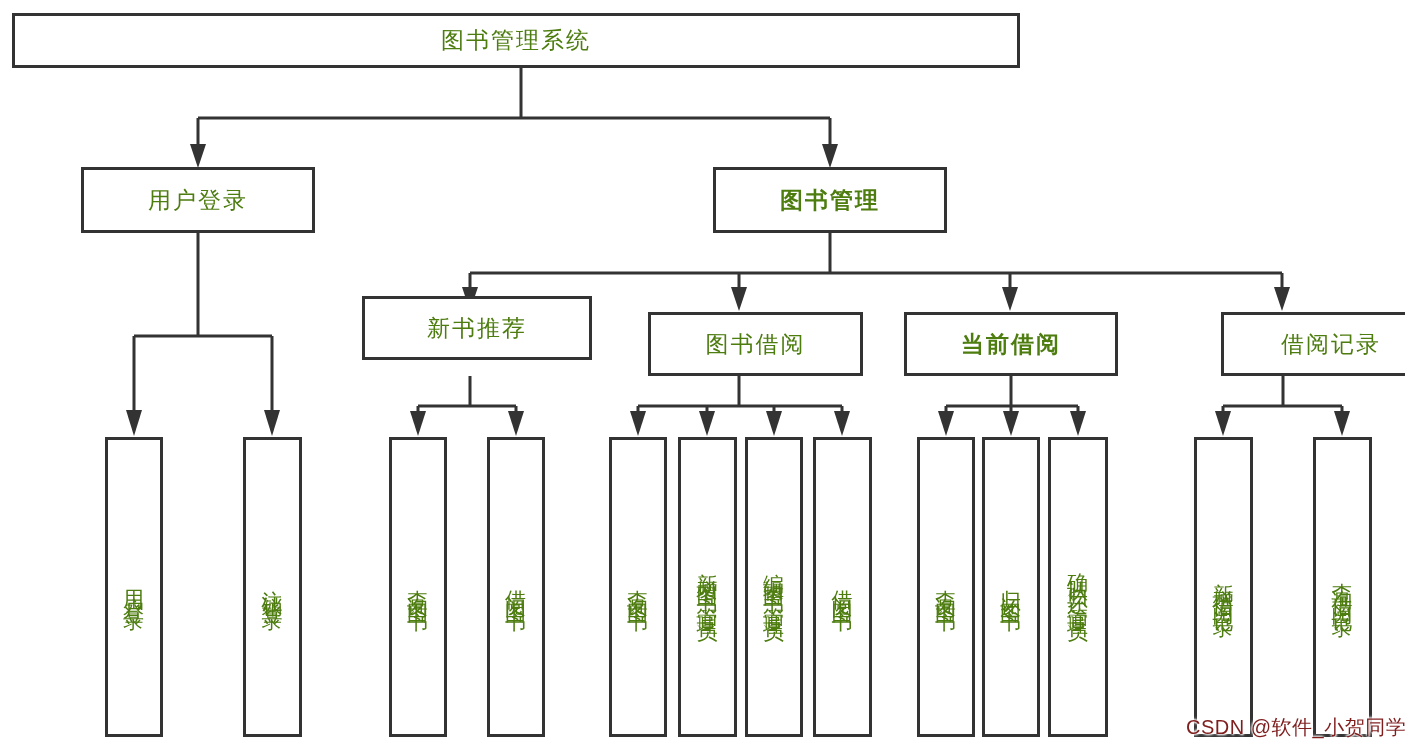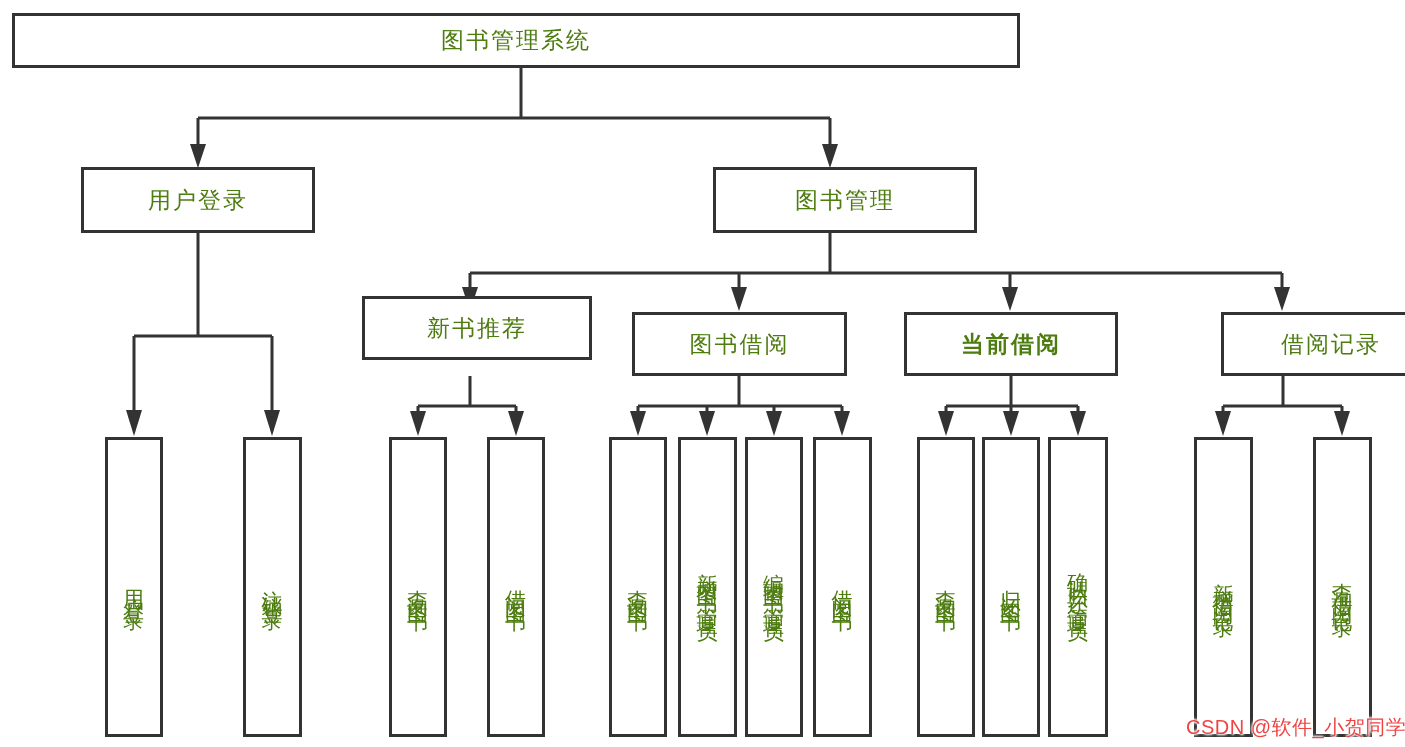--- a/index.html
+++ b/index.html
@@ -31,21 +31,21 @@
     text-orientation: mixed;
     letter-spacing: 7px;
     line-height: 1.1;
   }
   .watermark {
     position: absolute;
     left: 1186px;
     top: 714px;
     font-size: 20px;
     letter-spacing: 0.5px;
-    color: #ef4444;
+    color: #7f1d1d;
     white-space: nowrap;
     text-shadow: 0 0 2px #ffffff, 0 0 4px #ffffff, 1px 1px 2px #ffffff, -1px -1px 2px #ffffff;
     z-index: 5;
   }
 </style>
 </head>
 <body>
 
 <div class="canvas">
 
@@ -92,28 +92,28 @@
     </g>
   </svg>
 
   <div class="node h" style="left:12px; top:13px; width:1008px; height:55px;">
     <span>图书管理系统</span>
   </div>
 
   <div class="node h" style="left:81px; top:167px; width:234px; height:66px;">
     <span>用户登录</span>
   </div>
-  <div class="node h" style="left:713px; top:167px; width:264px; height:66px;">
+  <div class="node h" style="left:713px; top:167px; width:234px; height:66px;font-weight:bold;">
     <span>图书管理</span>
   </div>
 
   <div class="node h" style="left:362px; top:296px; width:230px; height:64px;">
     <span>新书推荐</span>
   </div>
-  <div class="node h" style="left:632px; top:312px; width:215px; height:64px;">
+  <div class="node h" style="left:648px; top:312px; width:215px; height:64px;">
     <span>图书借阅</span>
   </div>
   <div class="node h" style="left:904px; top:312px; width:214px; height:64px;font-weight:bold;">
     <span>当前借阅</span>
   </div>
   <div class="node h" style="left:1173px; top:312px; width:220px; height:64px;margin-left:48px;">
     <span>借阅记录</span>
   </div>
 
   <div class="node v" style="left:105px; top:437px; width:58px; height:300px;">

